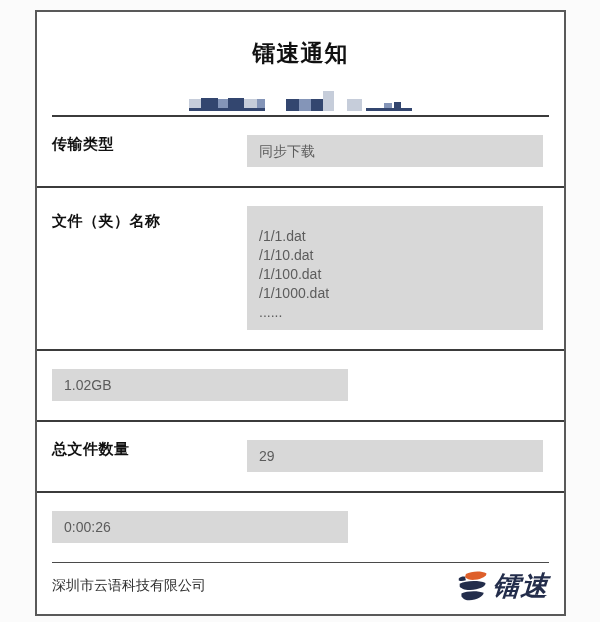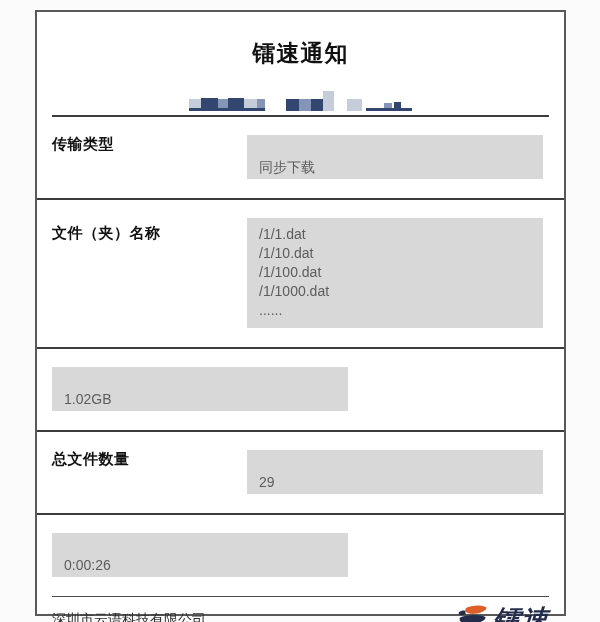--- a/index.html
+++ b/index.html
@@ -60,22 +60,22 @@
     letter-spacing:0.5px;
   }
   .row.top .row-label{padding-top:6px;}
   .value-box{
     width:296px;flex:0 0 296px;
     box-sizing:border-box;
     background:#d8d8d8;
     color:#5c5c5c;
     font-size:14px;
   }
-  .value-single{height:44px;line-height:32px;padding:16px 12px;}
-  .value-multi{padding:7px 12px 8px;}
+  .value-single{height:32px;line-height:32px;padding:0 12px;}
+  .value-multi{padding:21px 12px 8px;}
   .value-multi .file-line{line-height:19px;}
   .footer{
     margin:auto 15px 0;
     border-top:1px solid #4a4a4a;
     padding:5px 0 12px;
     display:flex;justify-content:space-between;align-items:center;
   }
   .company{font-size:14px;color:#2e2e2e;}
   .logo{display:flex;align-items:center;}
   .logo-icon{width:32px;height:35px;margin-right:4px;}

